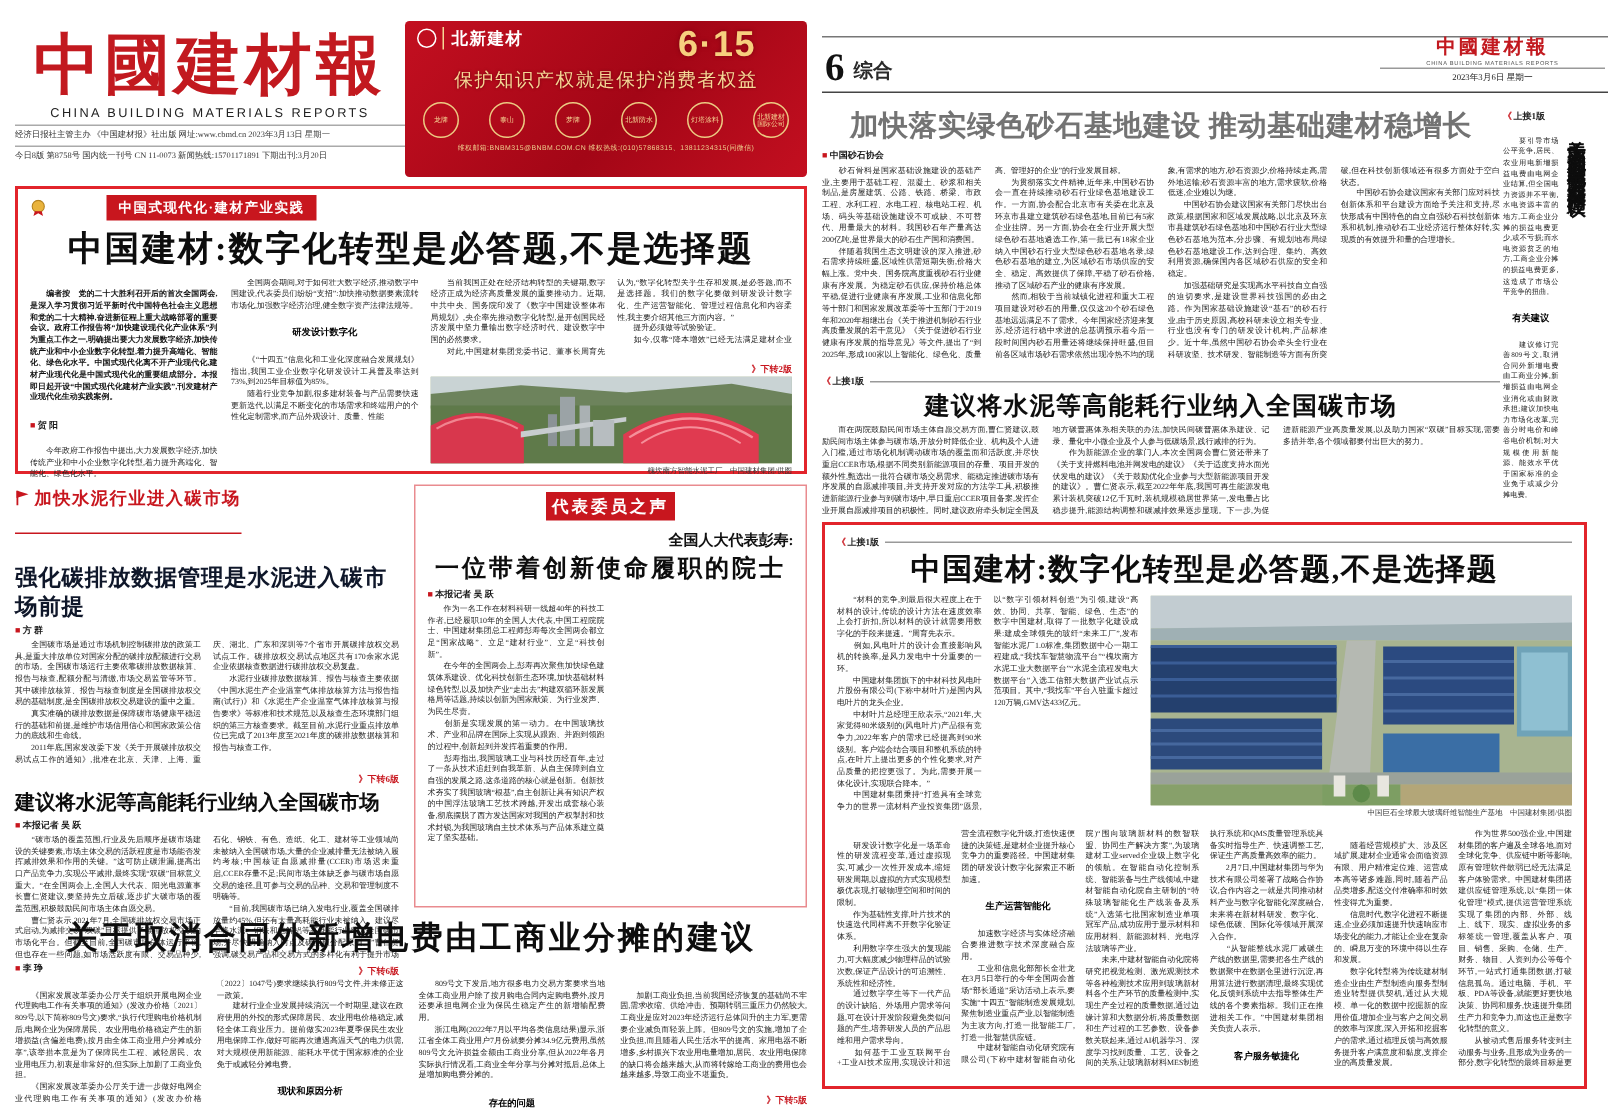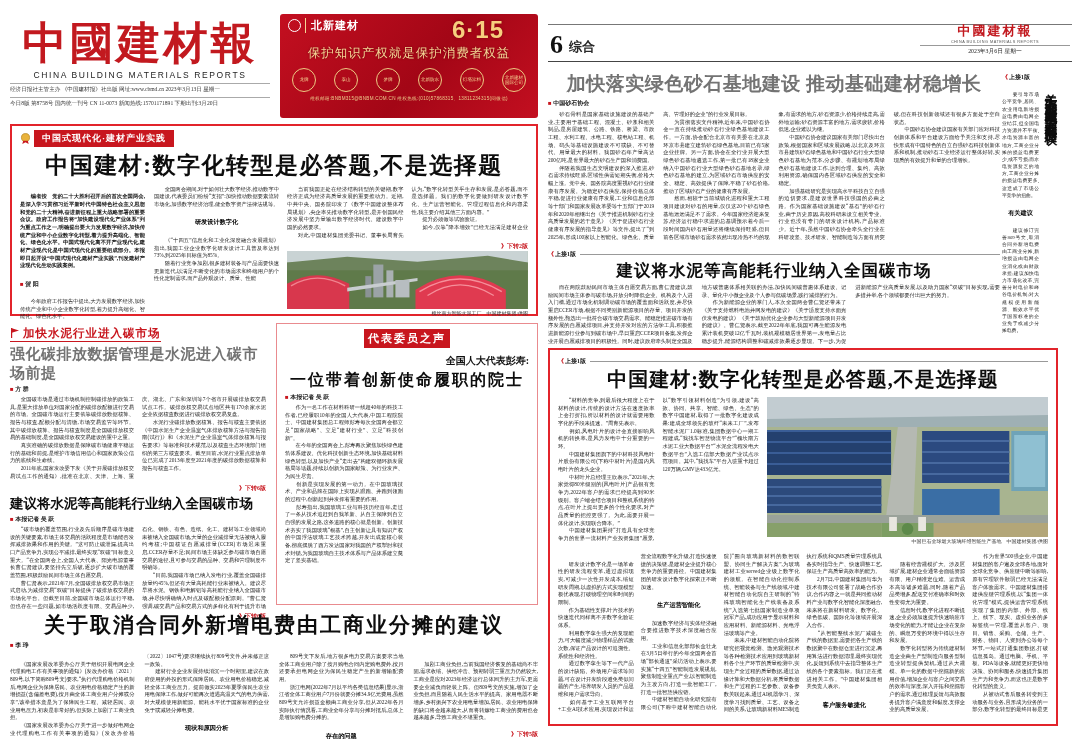--- a/index.html
+++ b/index.html
@@ -9,55 +9,55 @@
   #pageL { left:10px; top:14px; width:528px; height:720px; }
   #pageR { left:548px; top:24px; width:524px; height:706px; }
 
   
   .mast { display:flex; height:104px; }
   .mast-left { width:260px; display:flex; flex-direction:column; }
   .mast-title { font-size:44px; font-weight:bold; color:#c2191f; letter-spacing:3px; line-height:1.1; text-align:center; margin-top:6px; }
   .mast-en { font-size:8.5px; letter-spacing:1.6px; color:#222; text-align:center; margin-top:2px; font-family:"Liberation Sans",sans-serif; }
   .mast-info { font-size:5.6px; color:#333; border-top:1px solid #aaa; margin-top:3px; padding-top:2px; white-space:nowrap; overflow:hidden; }
   
-  .ad { flex:1; margin-left:10px; background:linear-gradient(130deg,#c30f20 0%,#a30616 55%,#c30f20 100%); border-radius:3px; position:relative; color:#f6d795; font-family:"Liberation Sans",sans-serif; padding:4px 8px; }
+  .ad { flex:1; background:linear-gradient(130deg,#c30f20 0%,#a30616 55%,#c30f20 100%); border-radius:3px; position:relative; color:#f6d795; font-family:"Liberation Sans",sans-serif; padding:4px 8px; }
   .ad-top { display:flex; align-items:center; }
   .ad-logo { width:13px; height:13px; border:1.6px solid #fff; border-radius:50%; margin-right:4px; }
   .ad-brand { color:#fff; font-weight:bold; font-size:11px; letter-spacing:1px; border-left:1px solid #f6d795; padding-left:5px; }
   .ad-315 { position:absolute; right:34px; top:2px; font-size:24px; font-weight:bold; color:#f7cf7e; text-shadow:0 0 3px #7a0410; letter-spacing:1px; }
   .ad-slogan { text-align:center; font-size:12.5px; font-weight:normal; margin-top:12px; letter-spacing:1px; text-shadow:0 0 2px #6d0310; }
   .ad-circles { display:flex; justify-content:space-between; margin-top:6px; padding:0 4px; }
   .ad-c { width:24px; height:24px; border-radius:50%; border:1px solid #ecca82; display:flex; align-items:center; justify-content:center; text-align:center; font-size:4.6px; line-height:1.15; color:#f6d795; }
   .ad-contact { font-size:4.6px; text-align:center; margin-top:4px; color:#eecd8d; letter-spacing:.3px; }
 
   
   .redbox { border:2.5px solid #e2242b; }
   #featBox { margin-top:6px; height:192px; padding:4px 8px; position:relative; }
-  .badge-row { display:flex; align-items:center; }
+  .badge-row { display:flex; align-items:center;gap:37px; }
   .badge { background:#c8161e; color:#fff; font-size:9px; font-weight:bold; padding:1.5px 8px 2px; letter-spacing:1px; }
   .feat-h1 { text-align:center; font-size:23px; font-weight:bold; color:#0d0d0d; letter-spacing:1.5px; margin-top:3px; }
   .feat-body { display:flex; margin-top:5px; height:138px; }
   .colsk { column-fill:auto; overflow:hidden; text-align:justify; font-size:5.3px; line-height:1.45; color:#222; white-space:pre-line; }
   .feat-left { width:51%; column-count:2; column-gap:9px; height:100%; }
   .note { font-weight:bold; color:#111; }
   .byline { font-size:6px; color:#1a1a1a; margin:2px 0; font-weight:bold; }
   .byline::before { content:"■ "; color:#c8161e; }
   .subhead { font-weight:bold; text-align:center; font-size:6.2px; color:#000; margin:2px 0; }
   .feat-right { width:49%; padding-left:8px; display:flex; flex-direction:column; }
   .feat-rtext { column-count:2; column-gap:8px; height:56px; }
   .pointer { color:#c8161e; font-size:6px; font-weight:bold; text-align:right; display:block; }
   .photo { width:100%; display:block; }
   .caption { font-size:5px; color:#333; text-align:right; margin-top:1px; }
 
   
   .lower { display:flex; margin-top:7px; height:282px; }
   .lcol { width:256px; }
-  .kicker-red { color:#c8161e; font-weight:bold; font-size:11.5px; letter-spacing:1px; border-bottom:1.5px solid #c8161e; display:inline-block; padding-bottom:0;text-align:right; }
+  .kicker-red { color:#c8161e; font-weight:bold; font-size:11.5px; letter-spacing:1px; border-bottom:1.5px solid #c8161e; display:inline-block; padding-bottom:15px;text-align:right; }
   .flag { margin-right:3px; vertical-align:-1px; }
-  .h2a { font-size:15px; font-weight:bold; color:#737373; letter-spacing:.5px; margin-top:3px;font-family:Liberation Mono, monospace; }
+  .h2a { font-size:15px; font-weight:bold; color:#0f172a; letter-spacing:.5px; margin-top:20px;font-family:Liberation Mono, monospace; }
   .kicker-bk { font-size:10px; font-weight:bold; color:#111; margin-top:6px; }
   .h2b { font-size:13.5px; font-weight:bold; color:#0d0d0d; margin-top:2px; }
   .b2 { column-count:2; column-gap:8px; }
   .dlg { flex:1; margin-left:10px; border:1px solid #e98b8f; padding:4px 8px; text-align:center; }
   .dlg-badge { display:inline-block; background:#c8161e; color:#fff; font-weight:bold; font-size:11px; padding:2px 4px; letter-spacing:2px; }
   .dlg .kicker-bk { text-align:right; }
   .h2c { font-size:16px; font-weight:bold; letter-spacing:2px; color:#0d0d0d; margin-top:2px; }
   .dlg .byline { text-align:left; }
   .dlg-body { height:196px; text-align:justify; }
 

